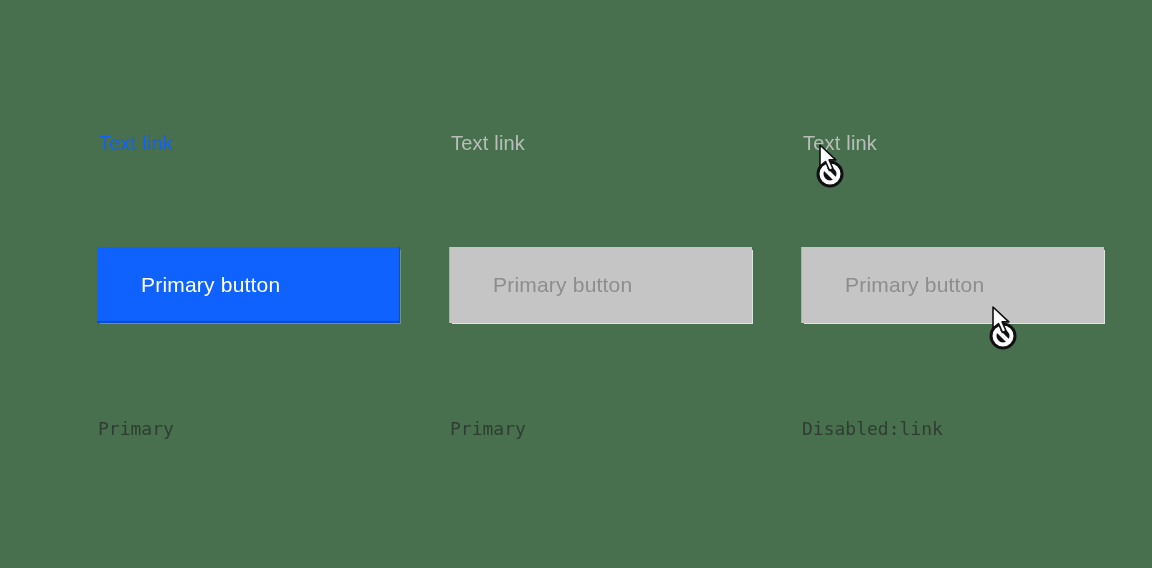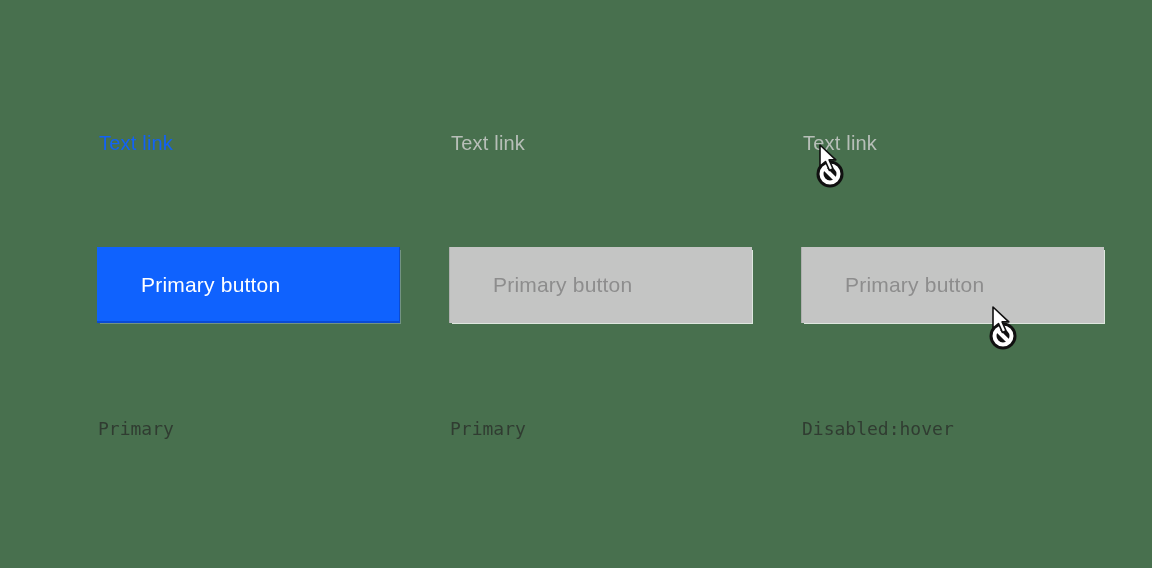--- a/index.html
+++ b/index.html
@@ -111,21 +111,21 @@
 
   <section class="col col-2">
     <a class="textlink disabled">Text link</a>
     <button class="btn disabled" disabled="">Primary button</button>
     <div class="statelabel">Primary</div>
   </section>
 
   <section class="col col-3">
     <a class="textlink disabled">Text link</a>
     <button class="btn disabled" disabled="">Primary button</button>
-    <div class="statelabel">Disabled:hover</div>
+    <div class="statelabel">Disabled:link</div>
   </section>
 
   <svg class="cursor cursor-link" viewBox="0 0 34 48">
     <g>
       <circle cx="16" cy="30" r="13.5" fill="#101010"></circle>
       <circle cx="16" cy="30" r="8.5" fill="none" stroke="#ffffff" stroke-width="4"></circle>
       <line x1="10" y1="24" x2="22" y2="36" stroke="#ffffff" stroke-width="4"></line>
     </g>
     <g>
       <path d="M6,1 L6,22.1 L11.5,17.5 L15.4,26.4 L19,24.7 L15.1,15.9 L21.8,15.9 Z" fill="#ffffff" stroke="#101010" stroke-width="1.6" stroke-linejoin="round"></path>

